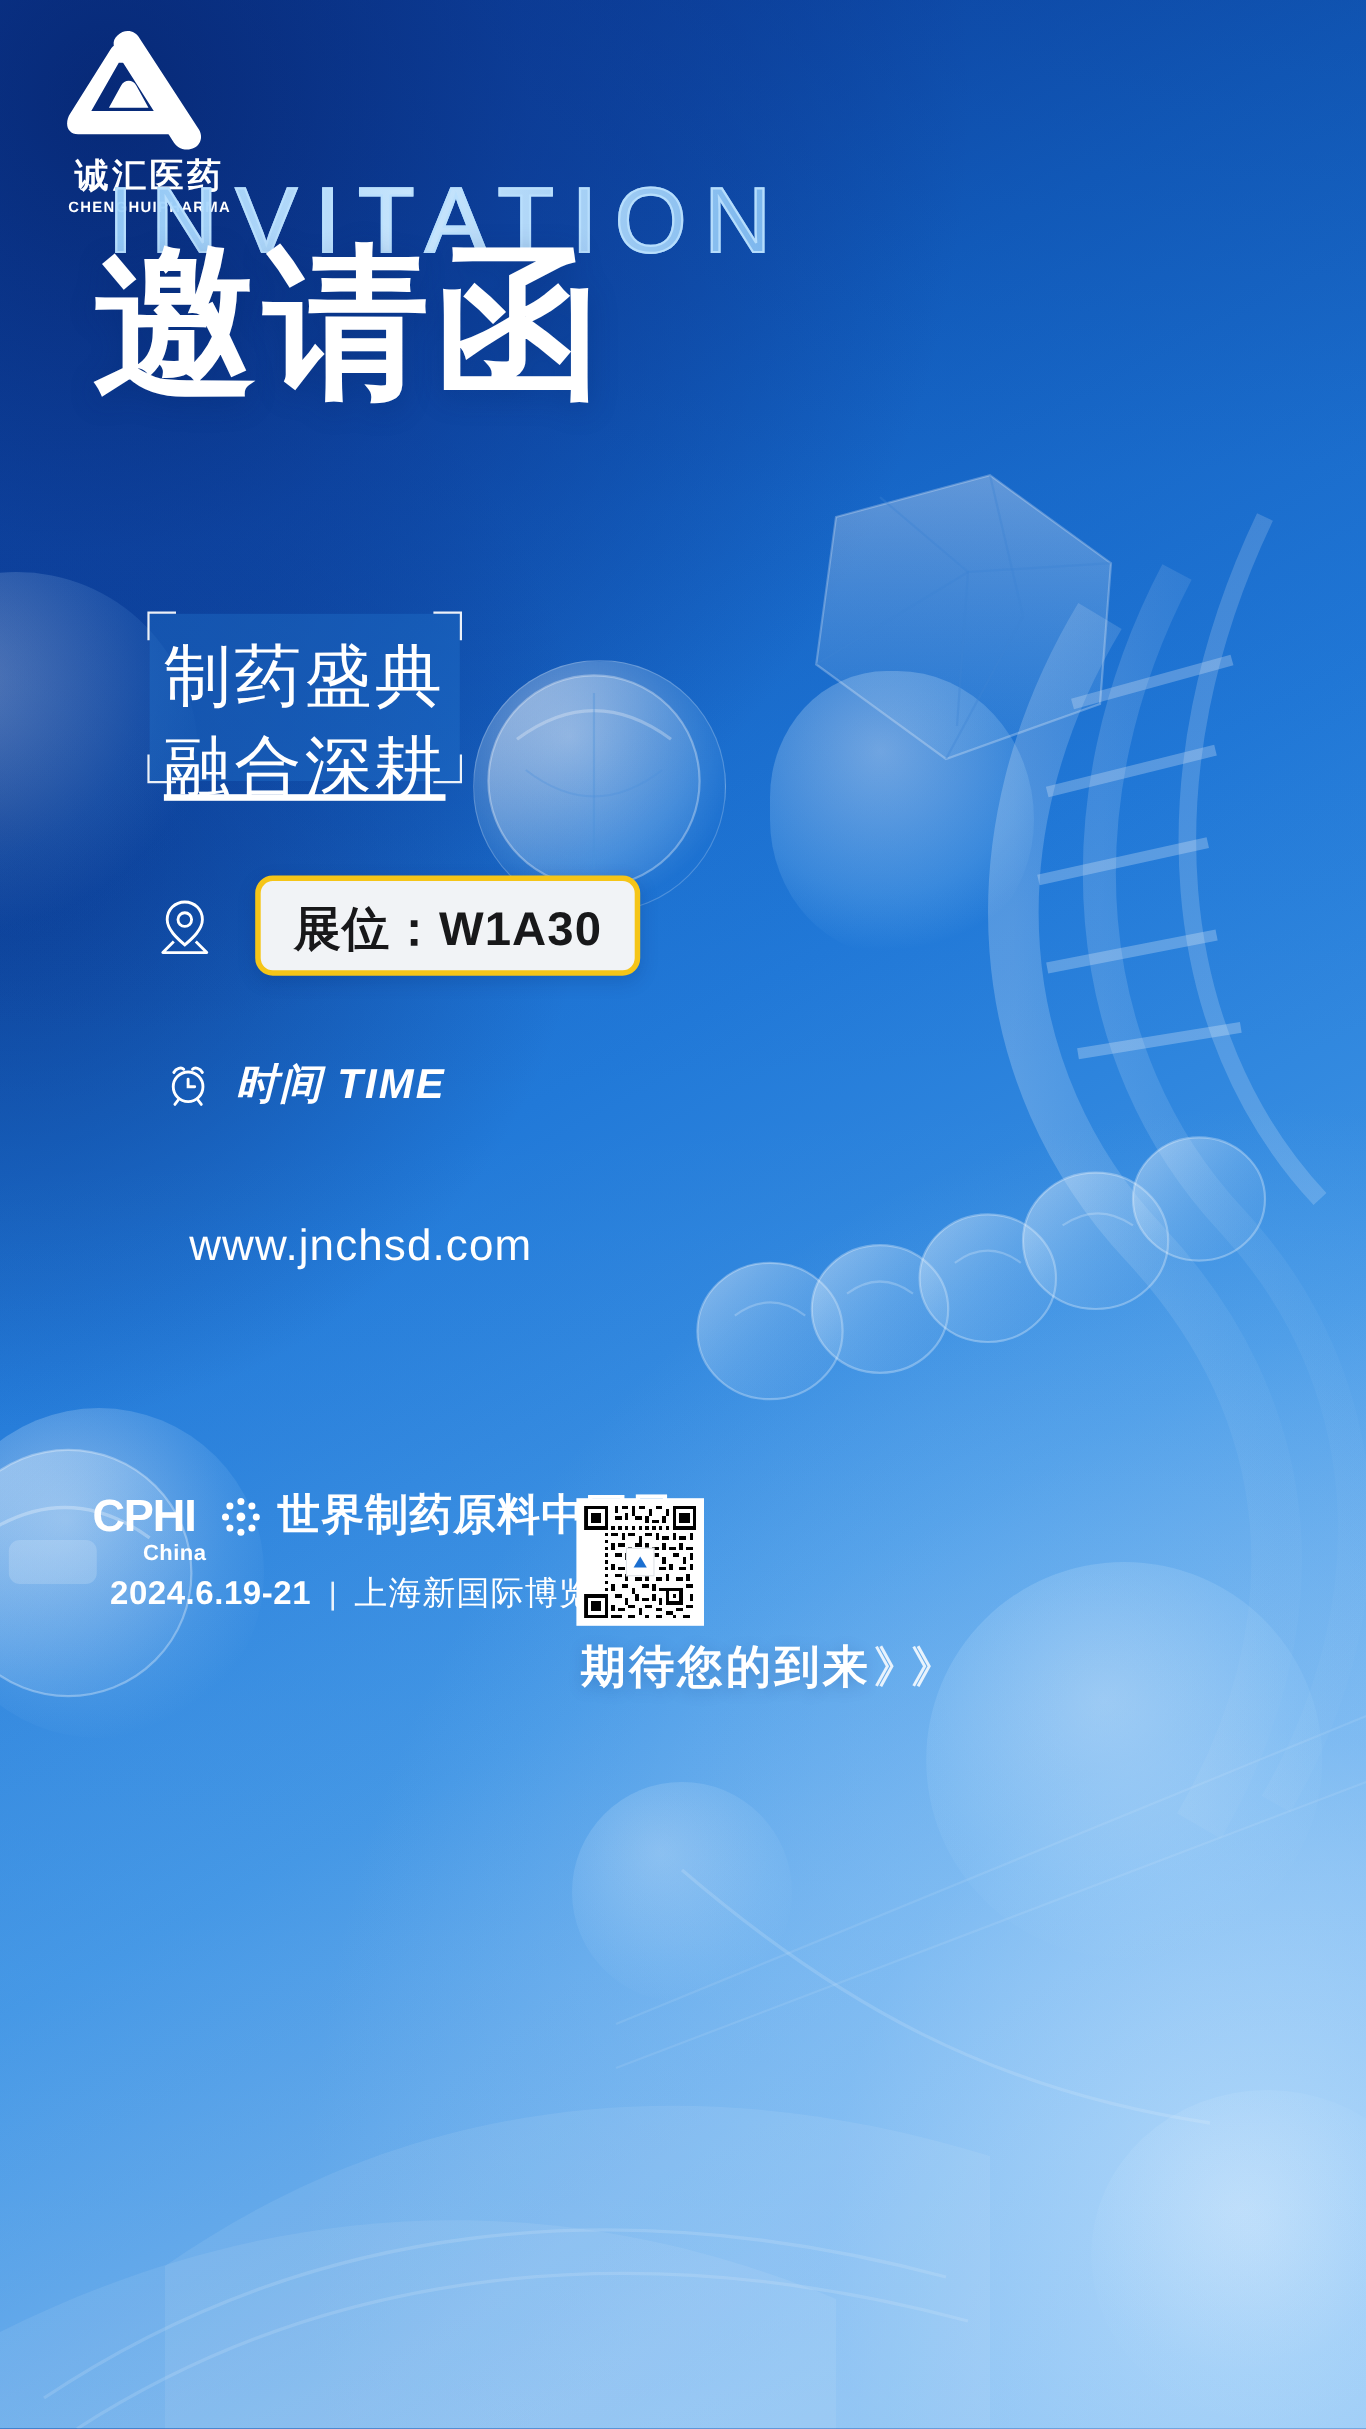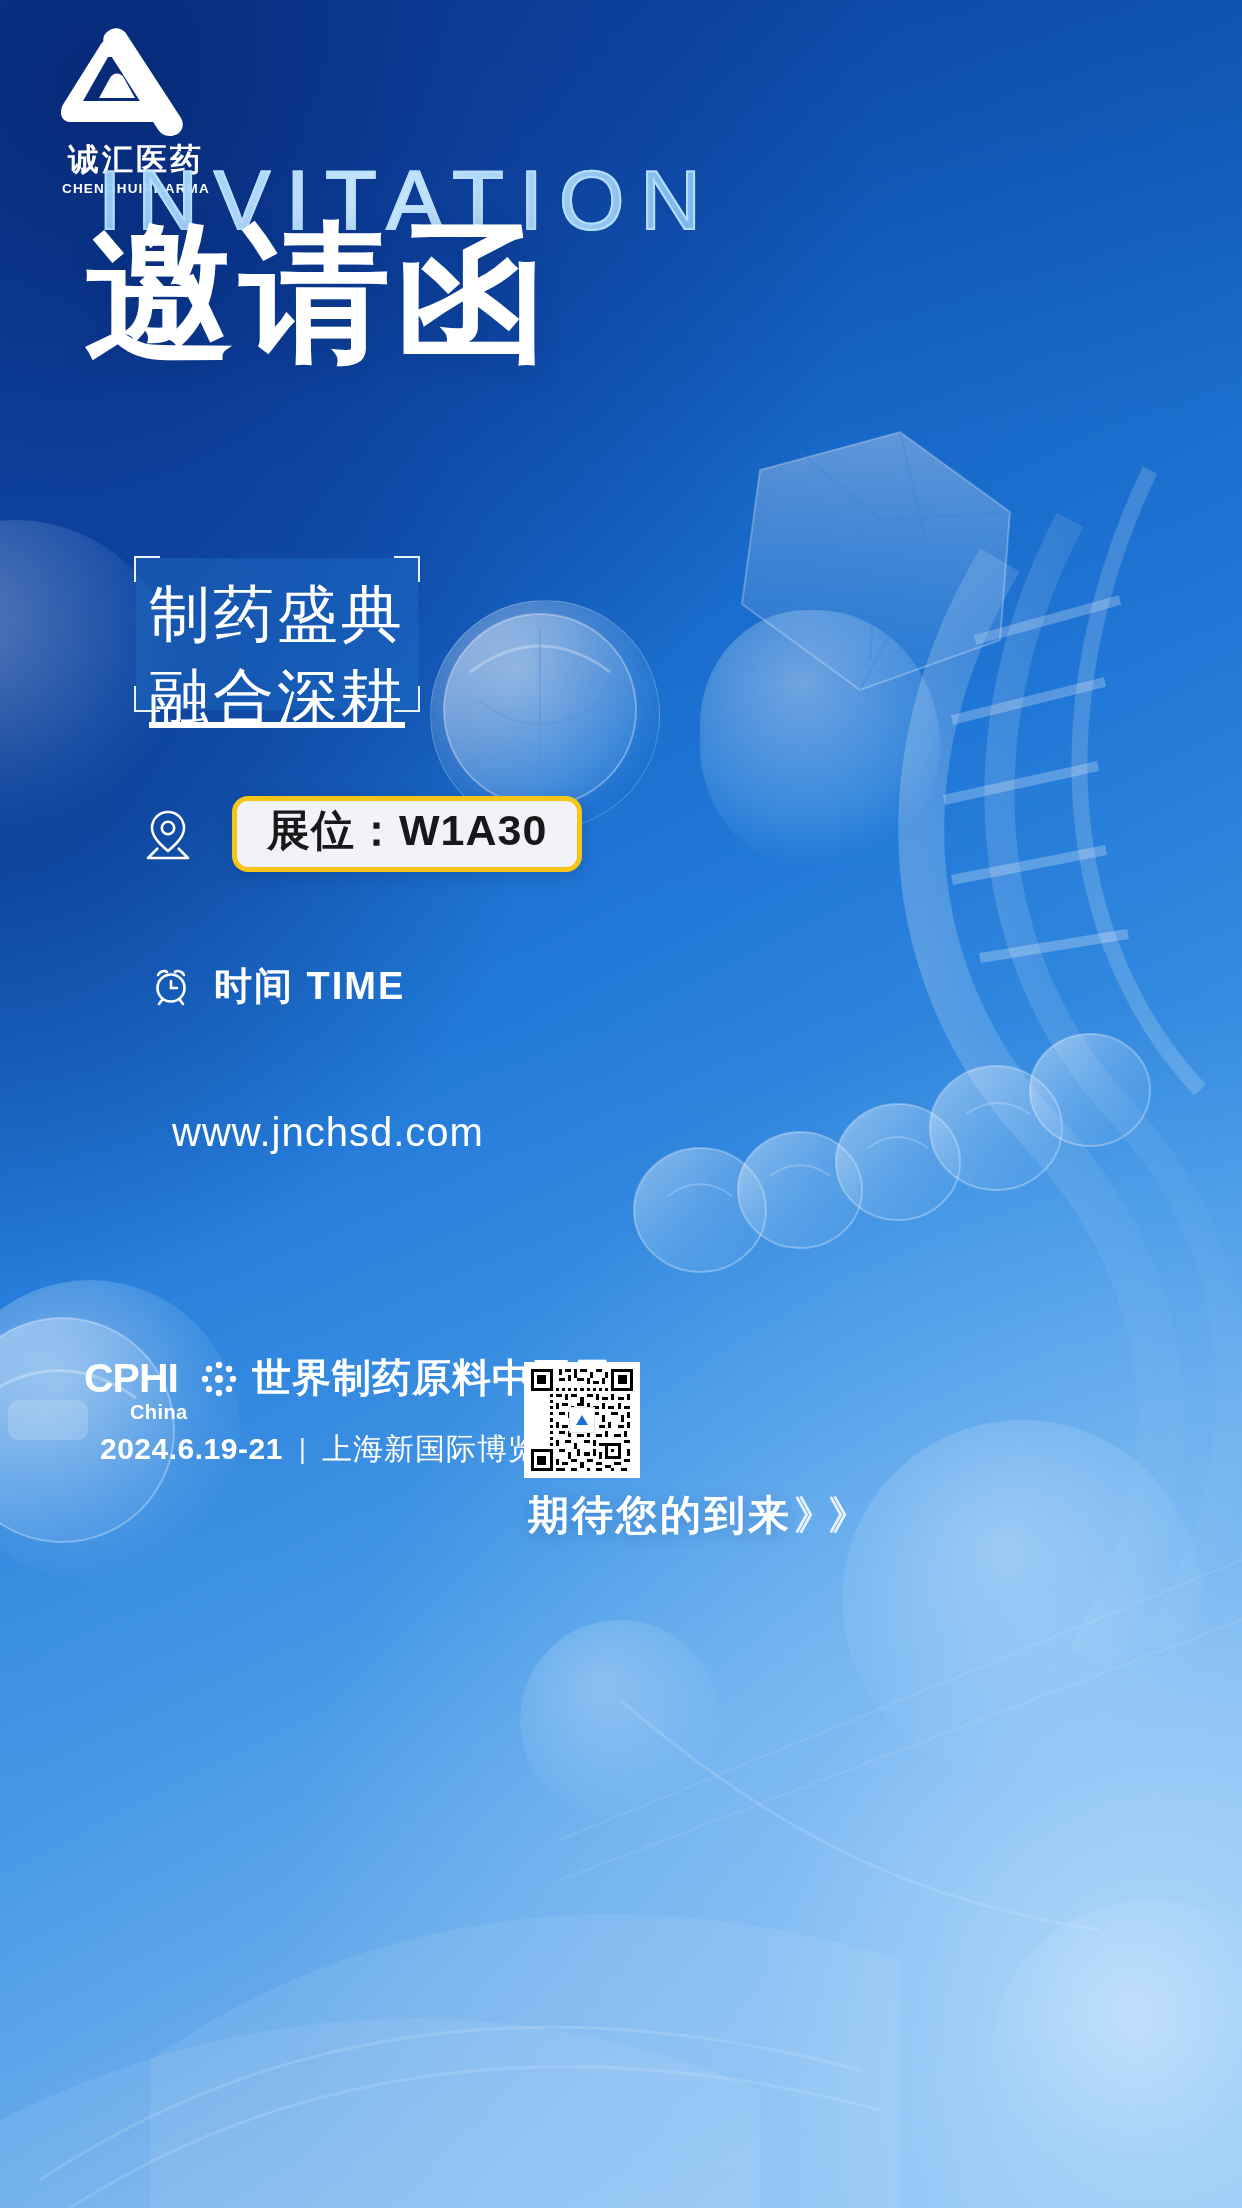--- a/index.html
+++ b/index.html
@@ -93,29 +93,29 @@
   }
   .slogan .l1{margin-top:26px;}
   .slogan .l2{margin-top:22px;text-decoration:underline;}
 
   
   .booth-row{position:absolute;left:144px;top:796px;display:flex;align-items:center;}
   .pin-icon{width:48px;height:52px;flex:0 0 auto;}
   .booth-badge{
     margin-left:40px;
     background:#f1f3f6;border:5px solid #f5c518;border-radius:16px;
-    padding:8px 30px 15px 30px;
+    padding:23px 30px 15px 30px;
     box-shadow:0 5px 16px rgba(6,40,110,.20);
   }
   .booth-badge .txt{
     color:#18181a;font-size:43px;font-weight:700;letter-spacing:1px;line-height:1;white-space:nowrap;
   }
 
   
-  .time-head{position:absolute;left:150px;top:965px;display:flex;align-items:center;}
+  .time-head{position:absolute;left:150px;top:965px;display:flex;align-items:center;font-style:italic;}
   .clock-icon{width:42px;height:42px;flex:0 0 auto;}
   .time-head .lbl{
     margin-left:22px;color:#fff;font-size:38px;font-weight:700;letter-spacing:2px;line-height:1;white-space:nowrap;
   }
   .time-val{
     position:absolute;left:196px;top:1024px;
     color:#fff;font-size:40px;font-weight:400;letter-spacing:1px;line-height:1;white-space:nowrap;
   }
   .website{
     position:absolute;left:172px;top:1112px;

